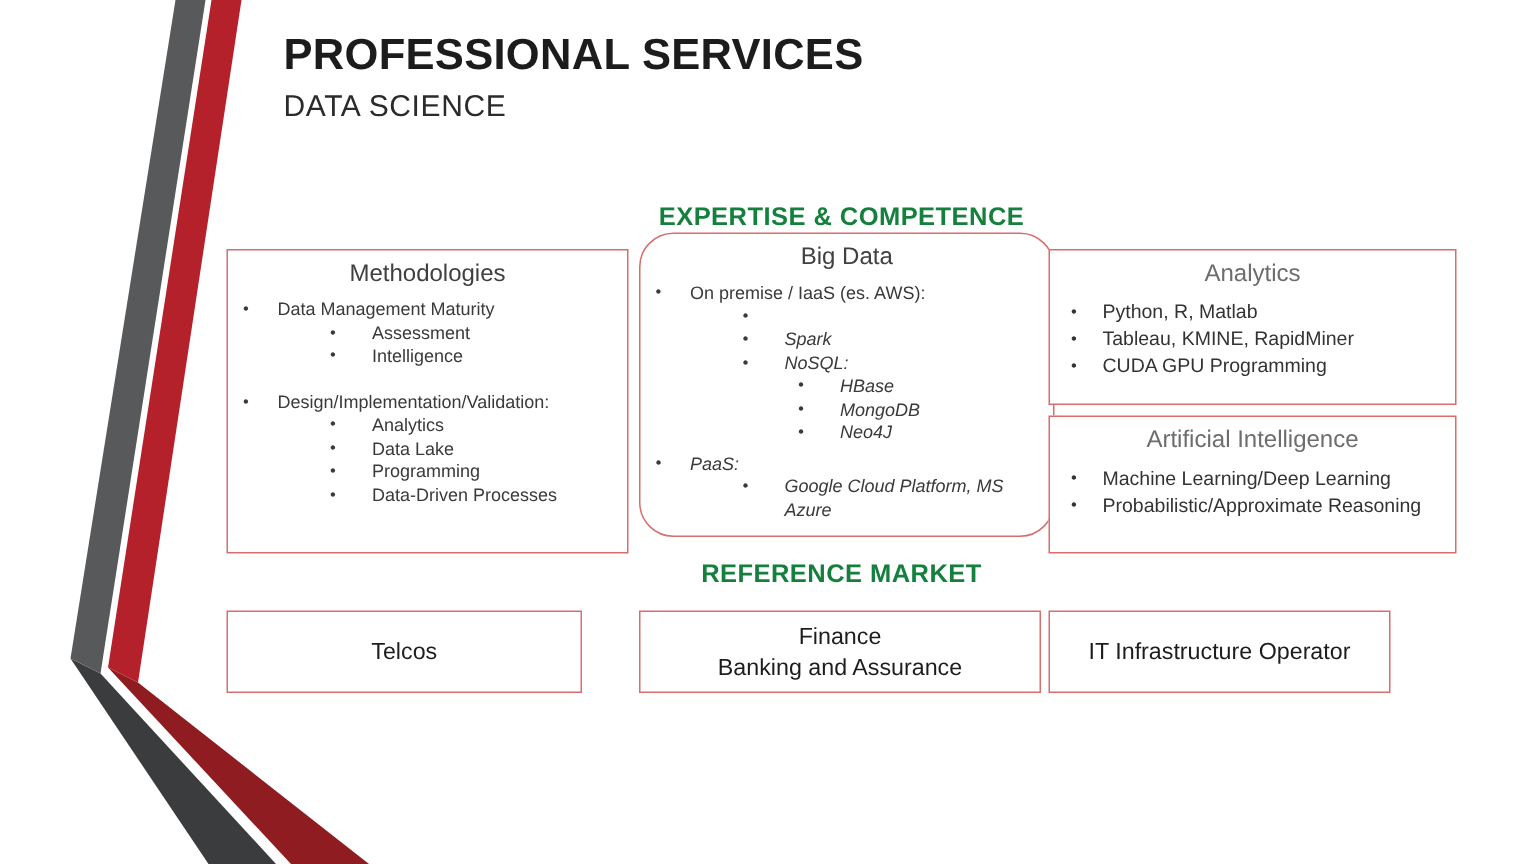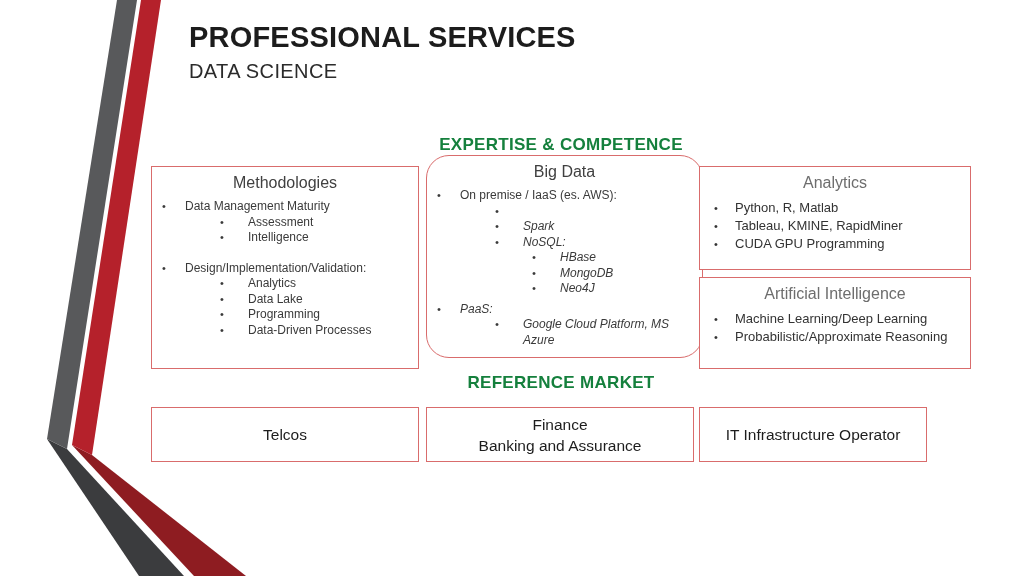--- a/index.html
+++ b/index.html
@@ -52,21 +52,21 @@
   .gap { margin-top:5px; }
   .spacer { height:15px; }
 
   
   .market-box {
     position:absolute; top:407px; height:55px; box-sizing:border-box; background:#fff;
     border:1.5px solid #d96c6c;
     display:flex; align-items:center; justify-content:center; text-align:center;
     font-size:15.5px; color:#1d1d1d; line-height:21px;
   }
-  #market-telcos  { left:117px; width:268px; }
+  #market-telcos  { left:117px; width:237px; }
   #market-finance { left:392px; width:268px; }
   #market-it      { left:665px; width:228px; }
 </style>
 </head>
 <body>
 
 <div id="slide">
 
   <svg id="ribbon" viewBox="0 0 230 576" aria-hidden="true">
     <polygon points="13,439 33,449 150,576 105,576" fill="#3b3c3e"></polygon>

